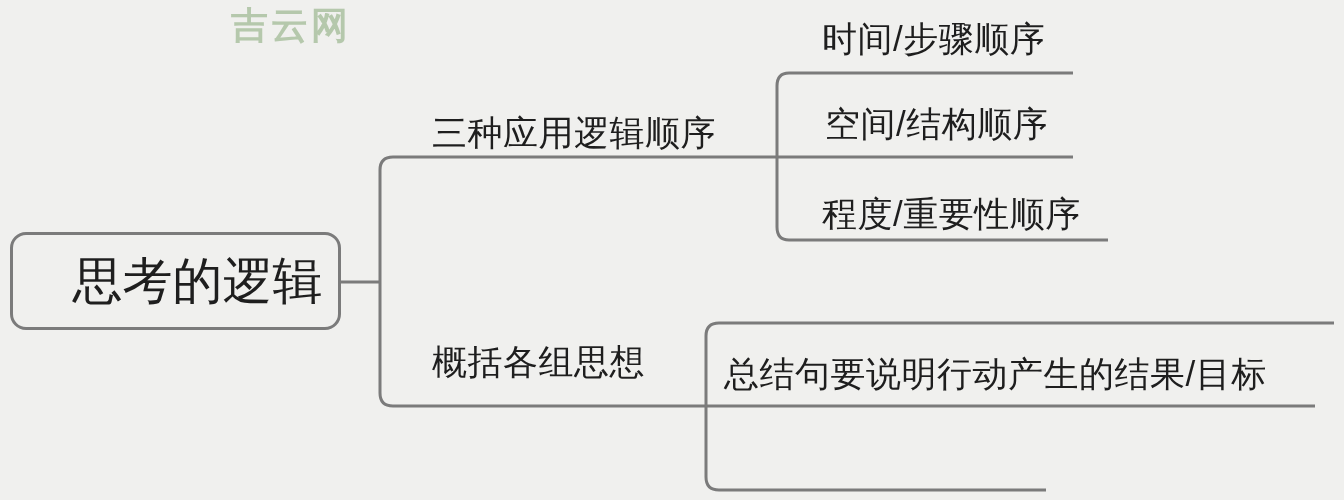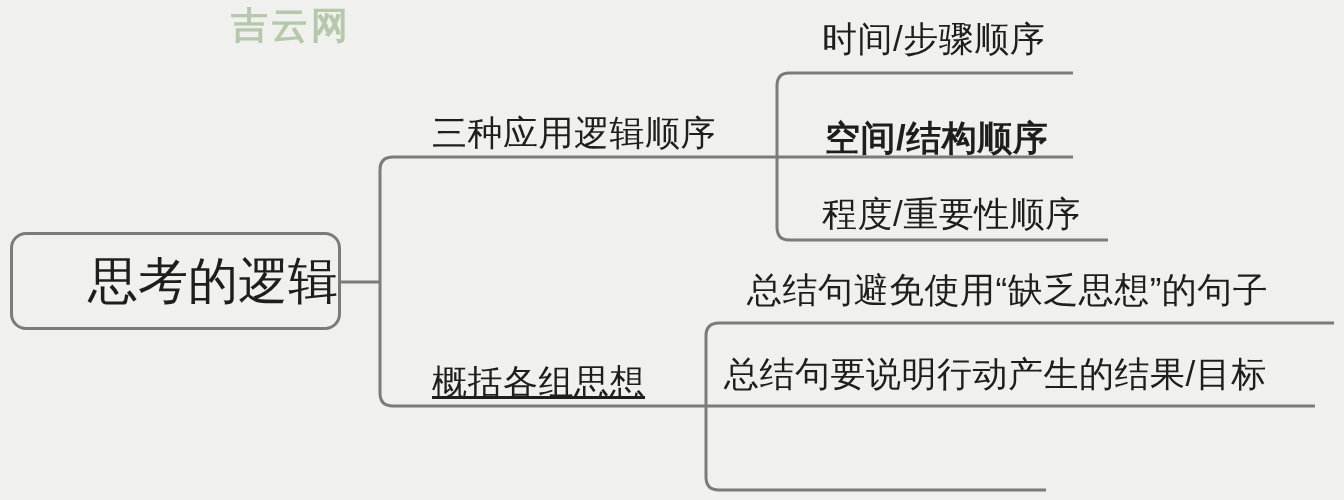--- a/index.html
+++ b/index.html
@@ -29,21 +29,21 @@
     color: var(--ink, #1e1e1e);
     white-space: nowrap;
     letter-spacing: 0.5px;
   }
   .root-node {
     position: absolute;
     left: 10px; top: 232px;
     width: 331px; height: 98px;
     border: 3px solid var(--line, #7b7b7b);
     border-radius: 16px;
-    display: flex; align-items: center; justify-content: flex-end;
+    display: flex; align-items: center; justify-content: center;
     background: transparent;
     padding-left: 44px;
   }
   .root-node .root-label {
     font-size: 50px;
     line-height: 1;
     color: var(--ink, #1e1e1e);
     white-space: nowrap;
   }
   .watermark {
@@ -52,24 +52,24 @@
     font-size: 37px;
     font-weight: bold;
     line-height: 1;
     color: var(--watermark, #b5c8ac);
     letter-spacing: 3px;
     white-space: nowrap;
   }
   
   .b1-label  { left: 432px; top: 104px; margin-top: 11px; }
   .b1c1      { left: 822px; top: 21px; text-align: center;  }
-  .b1c2      { left: 825px; top: 120px; font-weight: bold; }
+  .b1c2      { left: 825px; top: 106px; }
   .b1c3      { left: 822px; top: 188px; margin-top: 8px; }
   
-  .b2-label  { left: 432px; top: 364px; text-decoration: underline; }
+  .b2-label  { left: 432px; top: 344px; }
   .b2c1      { left: 747px; top: 272px; }
   .b2c2      { left: 724px; top: 356px; }
   .b2c3      { left: 747px; top: 443px; }
 </style>
 </head>
 <body>
 
 <div class="canvas">
 
   <div class="watermark">吉云网</div>
@@ -100,16 +100,15 @@
   <div class="root-node">
     <span class="root-label">思考的逻辑</span>
   </div>
 
   <div class="label b1-label">三种应用逻辑顺序</div>
   <div class="label b1c1">时间/步骤顺序</div>
   <div class="label b1c2">空间/结构顺序</div>
   <div class="label b1c3">程度/重要性顺序</div>
 
   <div class="label b2-label">概括各组思想</div>
-  <div class="label b2c1">总结句避免使用“缺乏思想”的句子</div>
   <div class="label b2c2">总结句要说明行动产生的结果/目标</div>
 
 </div>
 
 </body></html>

